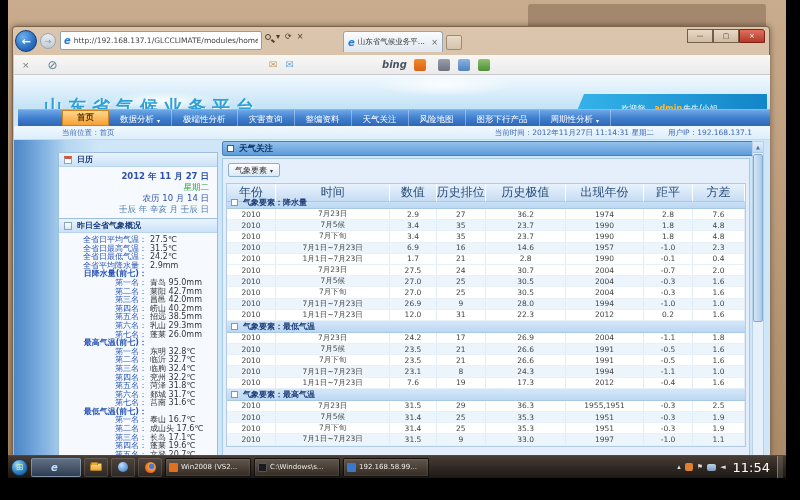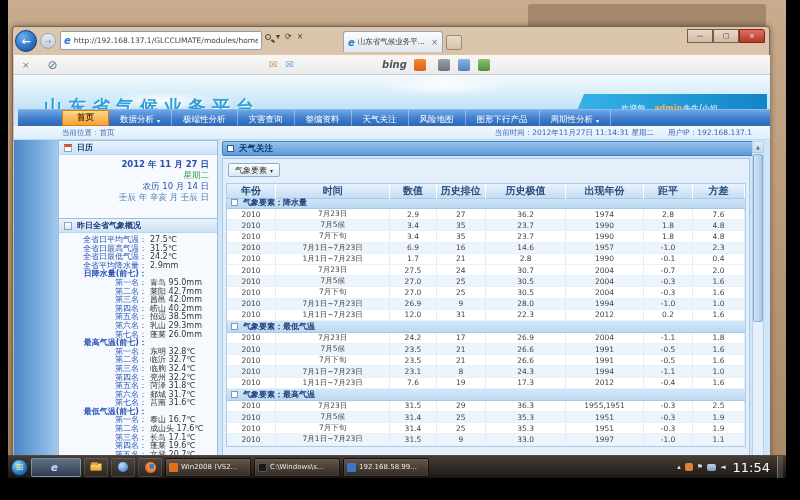--- a/index.html
+++ b/index.html
@@ -68,21 +68,21 @@
   #crumb-right{margin-left:auto;margin-right:18px;display:flex;gap:14px;}
   #content{position:absolute;left:0;top:65px;width:100%;height:338px;
     background:linear-gradient(90deg,#4b86c6 0px,#7fb0e0 28px,#b4d6f0 52px,#cfe6f8 85px,#cfe6f8 100%);}
 
   
   .panel{position:absolute;left:44px;width:160px;background:#f6fafe;border:1px solid #9dbede;}
   .panel-head{height:14px;background:linear-gradient(#eaf4fd,#cbe2f6);border-bottom:1px solid #b8d4ee;display:flex;align-items:center;}
   .panel-head .p-icon{width:8px;height:8px;margin:0 5px 0 5px;background:#fff;border:1px solid #8aa6c4;border-top:3px solid #d0563c;}
   .panel-head .p-icon.doc{border-top:1px solid #8aa6c4;background:linear-gradient(#fff,#dbe7f2);}
   .panel-title{font-size:8px;font-weight:bold;color:#1c3c78;}
-  #calendar-panel{top:0;height:89px;}
+  #calendar-panel{top:12px;height:89px;}
   #cal-body{padding:4px 8px 0 0;}
   .cal-line{text-align:right;font-size:8.5px;line-height:11px;}
   .cal-l0{color:#2e4faa;font-weight:bold;}
   .cal-l1{color:#2e9e3a;padding-left:12px;}
   .cal-l2{color:#2e4faa;}
   .cal-l3{color:#4a7ab0;}
   #summary-panel{top:78px;height:260px;}
   #sum-body{padding-top:3px;}
   .sum-row{display:flex;font-size:8px;line-height:8.6px;}
   .sum-label{width:88px;text-align:right;color:#2853b4;flex:none;}
@@ -94,21 +94,21 @@
     background:linear-gradient(180deg,#93c2ee,#5e9bd8);border:1px solid #4a7fb8;border-radius:2px;display:flex;align-items:center;}
   #main-head .p-icon2{width:7px;height:7px;background:#fff;border:1px solid #2f5f98;margin:0 5px 0 4px;}
   #main-head .t{font-size:8.5px;font-weight:bold;color:#0d3668;}
   #main-box{position:absolute;left:208px;top:18px;width:528px;height:320px;background:#e4effb;border:1px solid #a8c8e8;}
   #filter-btn{position:absolute;left:5px;top:4px;height:14px;padding:0 6px;background:linear-gradient(#ffffff,#dce8f4);border:1px solid #88aed6;border-radius:2px;display:flex;align-items:center;gap:3px;font-size:8px;color:#333;}
   #filter-btn .ar{font-size:6px;color:#335;}
   #weather-table{position:absolute;left:3px;top:24px;width:520px;background:#fff;border:1px solid #b0cce8;}
   .t-head,.t-row{display:grid;grid-template-columns:9.5% 22% 9% 9.5% 15.5% 15% 9.5% 10%;}
   .t-head{height:13px;}
   .t-hcell{background:linear-gradient(#e8f2fc,#c6ddf4);border-right:1px solid #fff;border-bottom:1px solid #a8c8e8;
-    font-size:10px;font-weight:bold;color:#2a4d7a;display:flex;align-items:center;justify-content:center;}
+    font-size:12px;font-weight:normal;color:#2a4d7a;display:flex;align-items:center;justify-content:center;}
   .t-section{height:12px;background:linear-gradient(#d4e7f9,#bcd8f2);border-bottom:1px solid #a8c8e8;display:flex;align-items:center;}
   .cb{width:7px;height:7px;background:#fff;border:1px solid #7f99b5;margin:0 5px 0 4px;flex:none;}
   .t-section .st{font-size:8px;font-weight:bold;color:#1c3c78;}
   .t-row{height:11.2px;}
   .t-row.odd{background:#edf5fc;}
   .t-cell{font-size:7.5px;color:#444;display:flex;align-items:center;justify-content:center;border-right:1px solid #e2edf8;border-bottom:1px solid #e8f1f9;overflow:hidden;white-space:nowrap;}
 
   
   #pg-scroll{position:absolute;left:738px;top:1px;width:12px;height:337px;background:#e6f0fa;border:1px solid #b8d2ea;}
   .scr-arrow{position:absolute;left:0;width:10px;height:11px;background:linear-gradient(#dfecf9,#c3d9f0);border-bottom:1px solid #a9c6e2;display:flex;align-items:center;justify-content:center;font-size:5px;color:#4a6f9e;}

